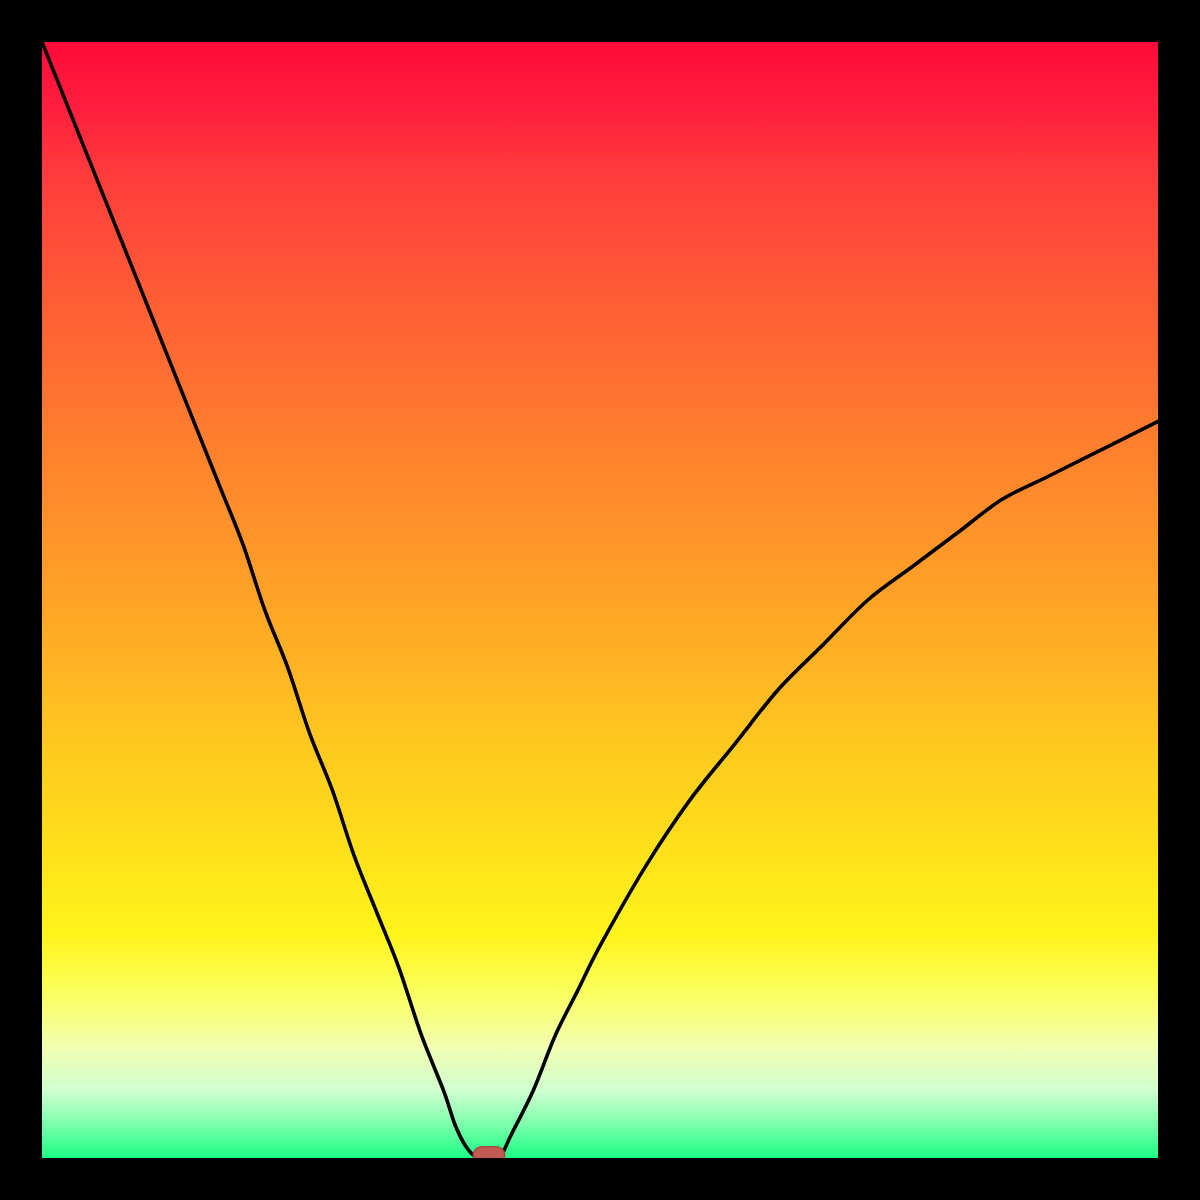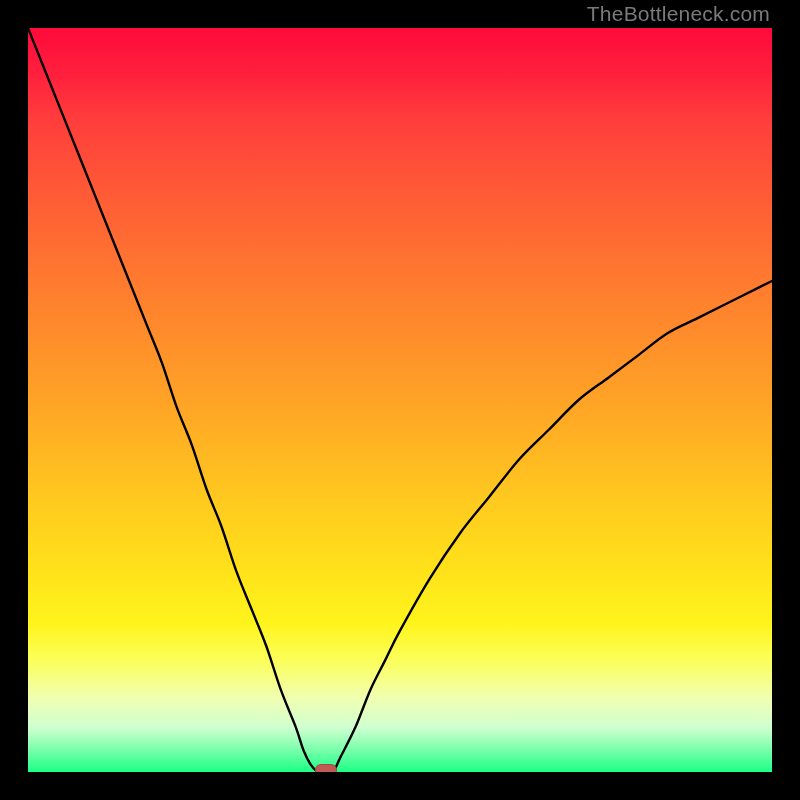--- a/index.html
+++ b/index.html
@@ -73,14 +73,13 @@
 <body>
 
 <div class="frame">
   <div class="plot-area">
     <div class="gradient"></div>
     <svg class="curve" viewBox="0 0 744 744" preserveAspectRatio="none">
       <path id="curve-path" d="M 0.00 0.00 C 2.48 6.20, 9.92 24.80, 14.88 37.20 C 19.84 49.60, 24.80 62.00, 29.76 74.40 C 34.72 86.80, 39.68 99.20, 44.64 111.60 C 49.60 124.00, 54.56 136.40, 59.52 148.80 C 64.48 161.20, 69.44 173.60, 74.40 186.00 C 79.36 198.40, 84.32 210.80, 89.28 223.20 C 94.24 235.60, 99.20 248.00, 104.16 260.40 C 109.12 272.80, 114.08 285.20, 119.04 297.60 C 124.00 310.00, 128.96 321.16, 133.92 334.80 C 138.88 348.44, 143.84 365.80, 148.80 379.44 C 153.76 393.08, 158.72 403.00, 163.68 416.64 C 168.64 430.28, 173.60 447.64, 178.56 461.28 C 183.52 474.92, 188.48 484.84, 193.44 498.48 C 198.40 512.12, 203.36 529.48, 208.32 543.12 C 213.28 556.76, 218.24 567.92, 223.20 580.32 C 228.16 592.72, 233.12 603.88, 238.08 617.52 C 243.04 631.16, 248.00 648.52, 252.96 662.16 C 257.92 675.80, 264.12 689.44, 267.84 699.36 C 271.56 709.28, 272.80 715.48, 275.28 721.68 C 277.76 727.88, 280.24 732.84, 282.72 736.56 C 285.20 740.28, 287.68 742.76, 290.16 744.00 C 292.64 745.24, 295.12 744.00, 297.60 744.00 C 300.08 744.00, 302.56 746.48, 305.04 744.00 C 307.52 741.52, 308.76 736.56, 312.48 729.12 C 316.20 721.68, 322.40 710.52, 327.36 699.36 C 332.32 688.20, 337.28 673.32, 342.24 662.16 C 347.20 651.00, 352.16 642.32, 357.12 632.40 C 362.08 622.48, 364.56 616.28, 372.00 602.64 C 379.44 589.00, 391.84 566.68, 401.76 550.56 C 411.68 534.44, 421.60 519.56, 431.52 505.92 C 441.44 492.28, 451.36 481.12, 461.28 468.72 C 471.20 456.32, 481.12 442.68, 491.04 431.52 C 500.96 420.36, 510.88 411.68, 520.80 401.76 C 530.72 391.84, 540.64 380.68, 550.56 372.00 C 560.48 363.32, 570.40 357.12, 580.32 349.68 C 590.24 342.24, 600.16 334.80, 610.08 327.36 C 620.00 319.92, 629.92 311.24, 639.84 305.04 C 649.76 298.84, 659.68 295.12, 669.60 290.16 C 679.52 285.20, 689.44 280.24, 699.36 275.28 C 709.28 270.32, 721.68 264.12, 729.12 260.40 C 736.56 256.68, 741.52 254.20, 744.00 252.96" fill="none" stroke="#000" stroke-width="2.4" stroke-linecap="round" stroke-linejoin="round"></path>
     </svg>
     <div id="min-marker" class="min-marker" style="left: 286.6px; top: 736px;"></div>
   </div>
-  <div class="watermark">TheBottleneck.com</div>
 </div>
 
 </body></html>

